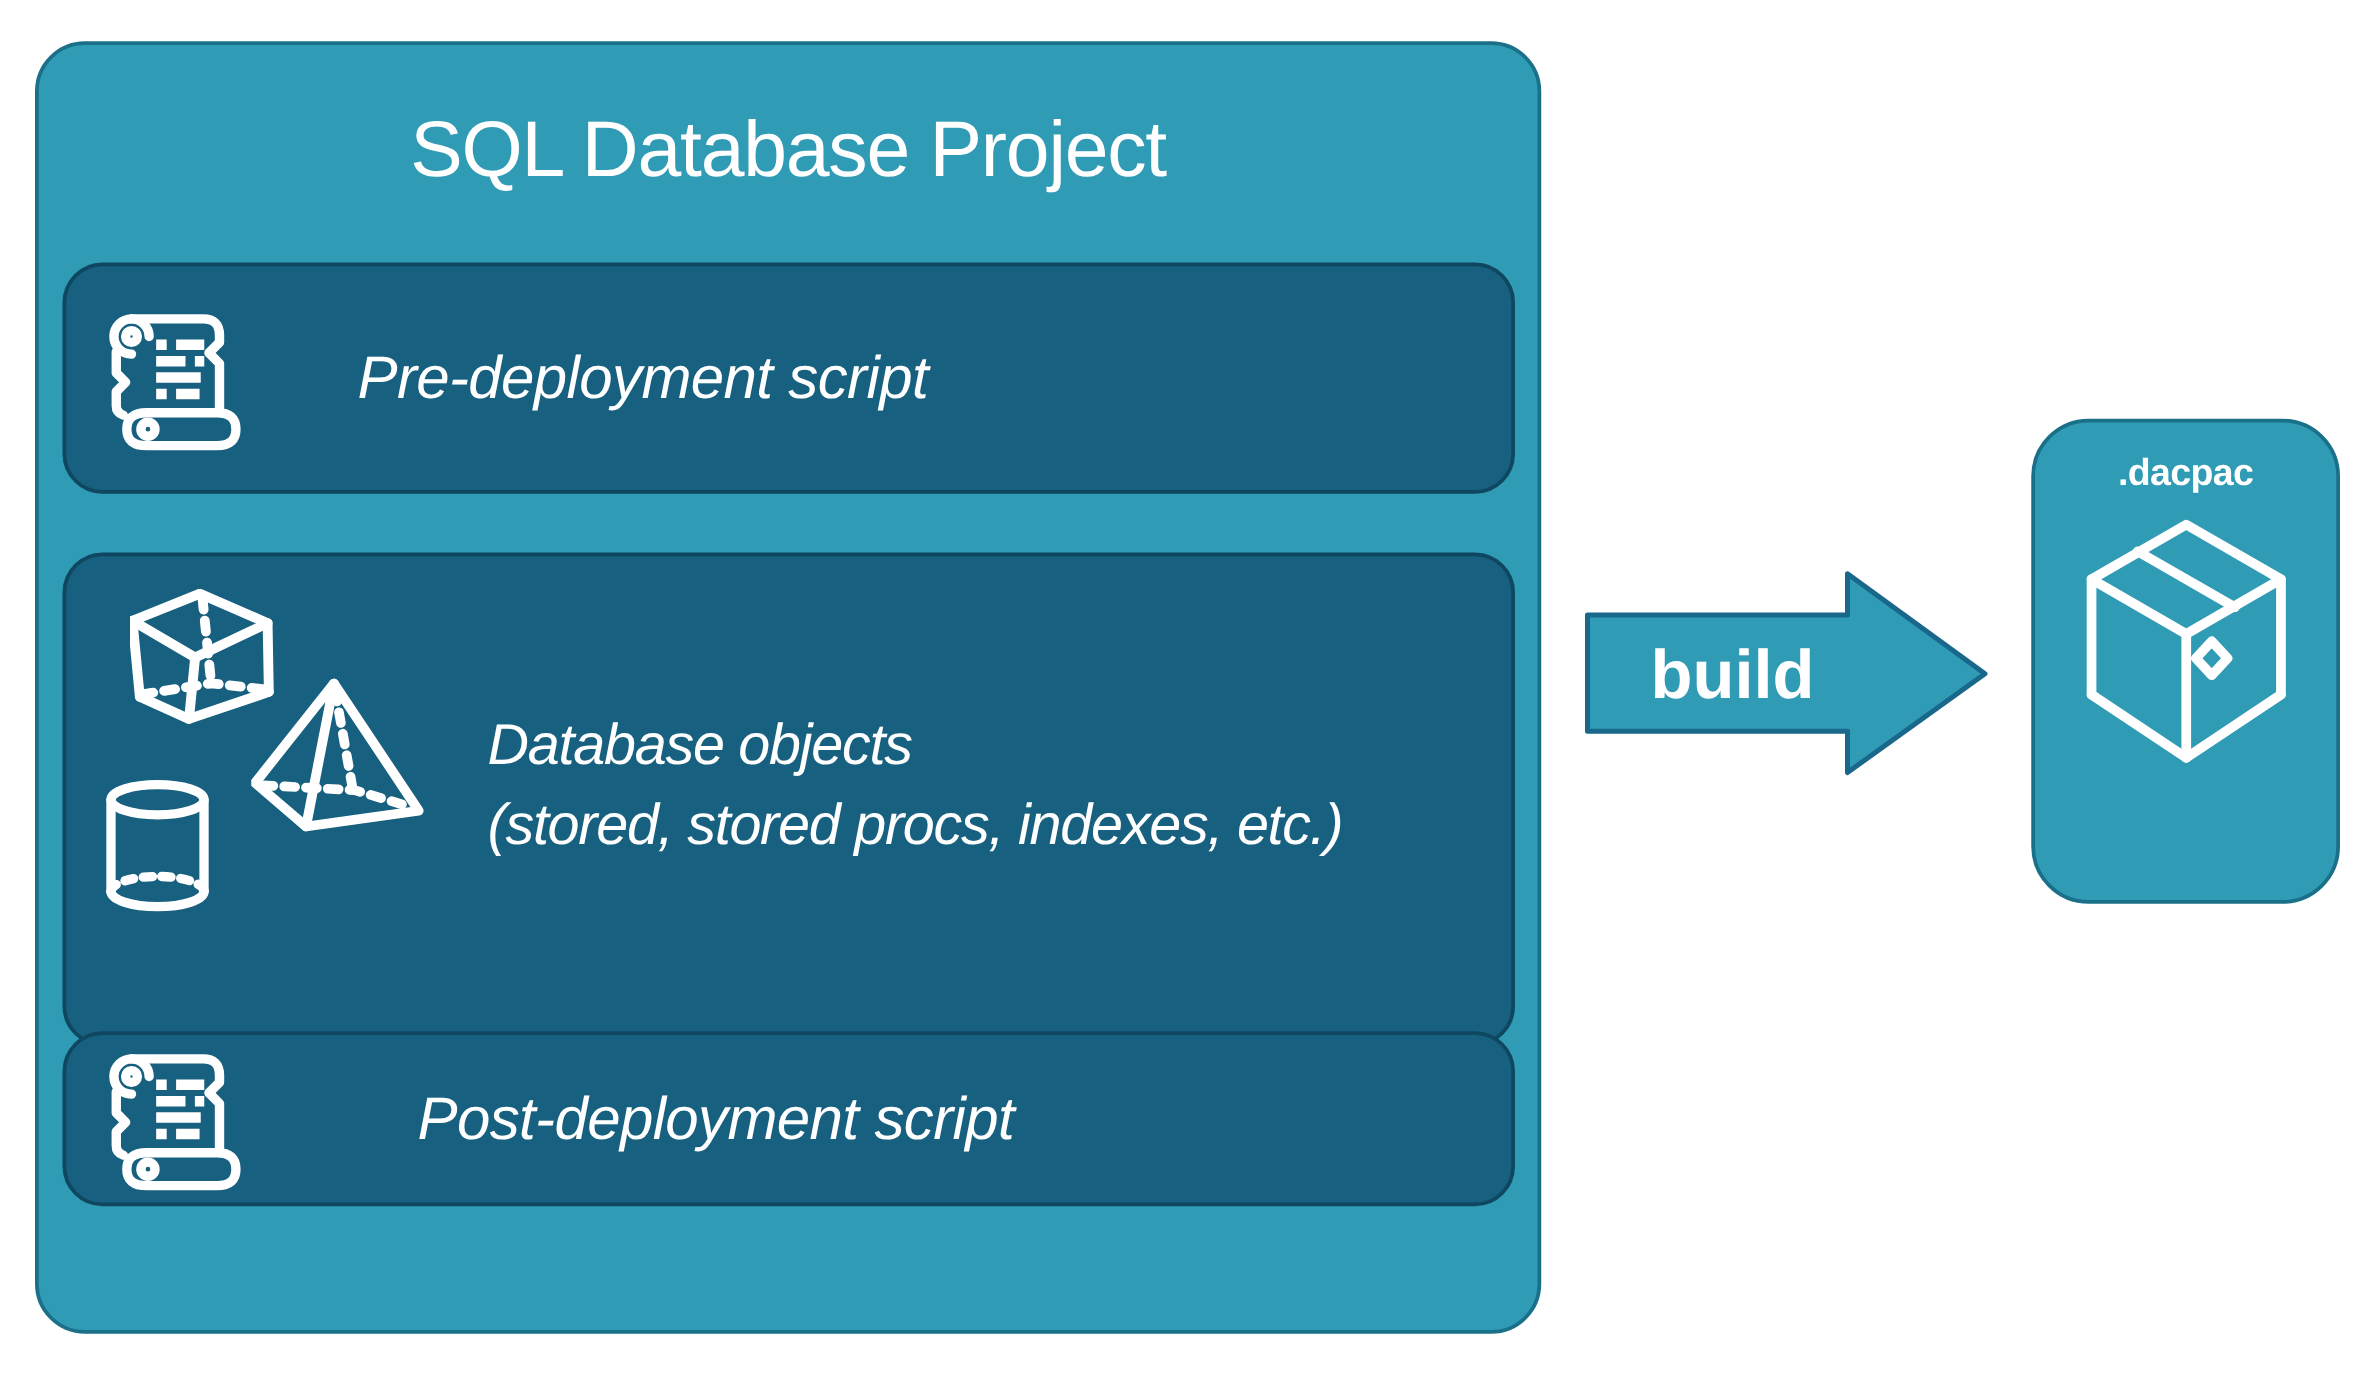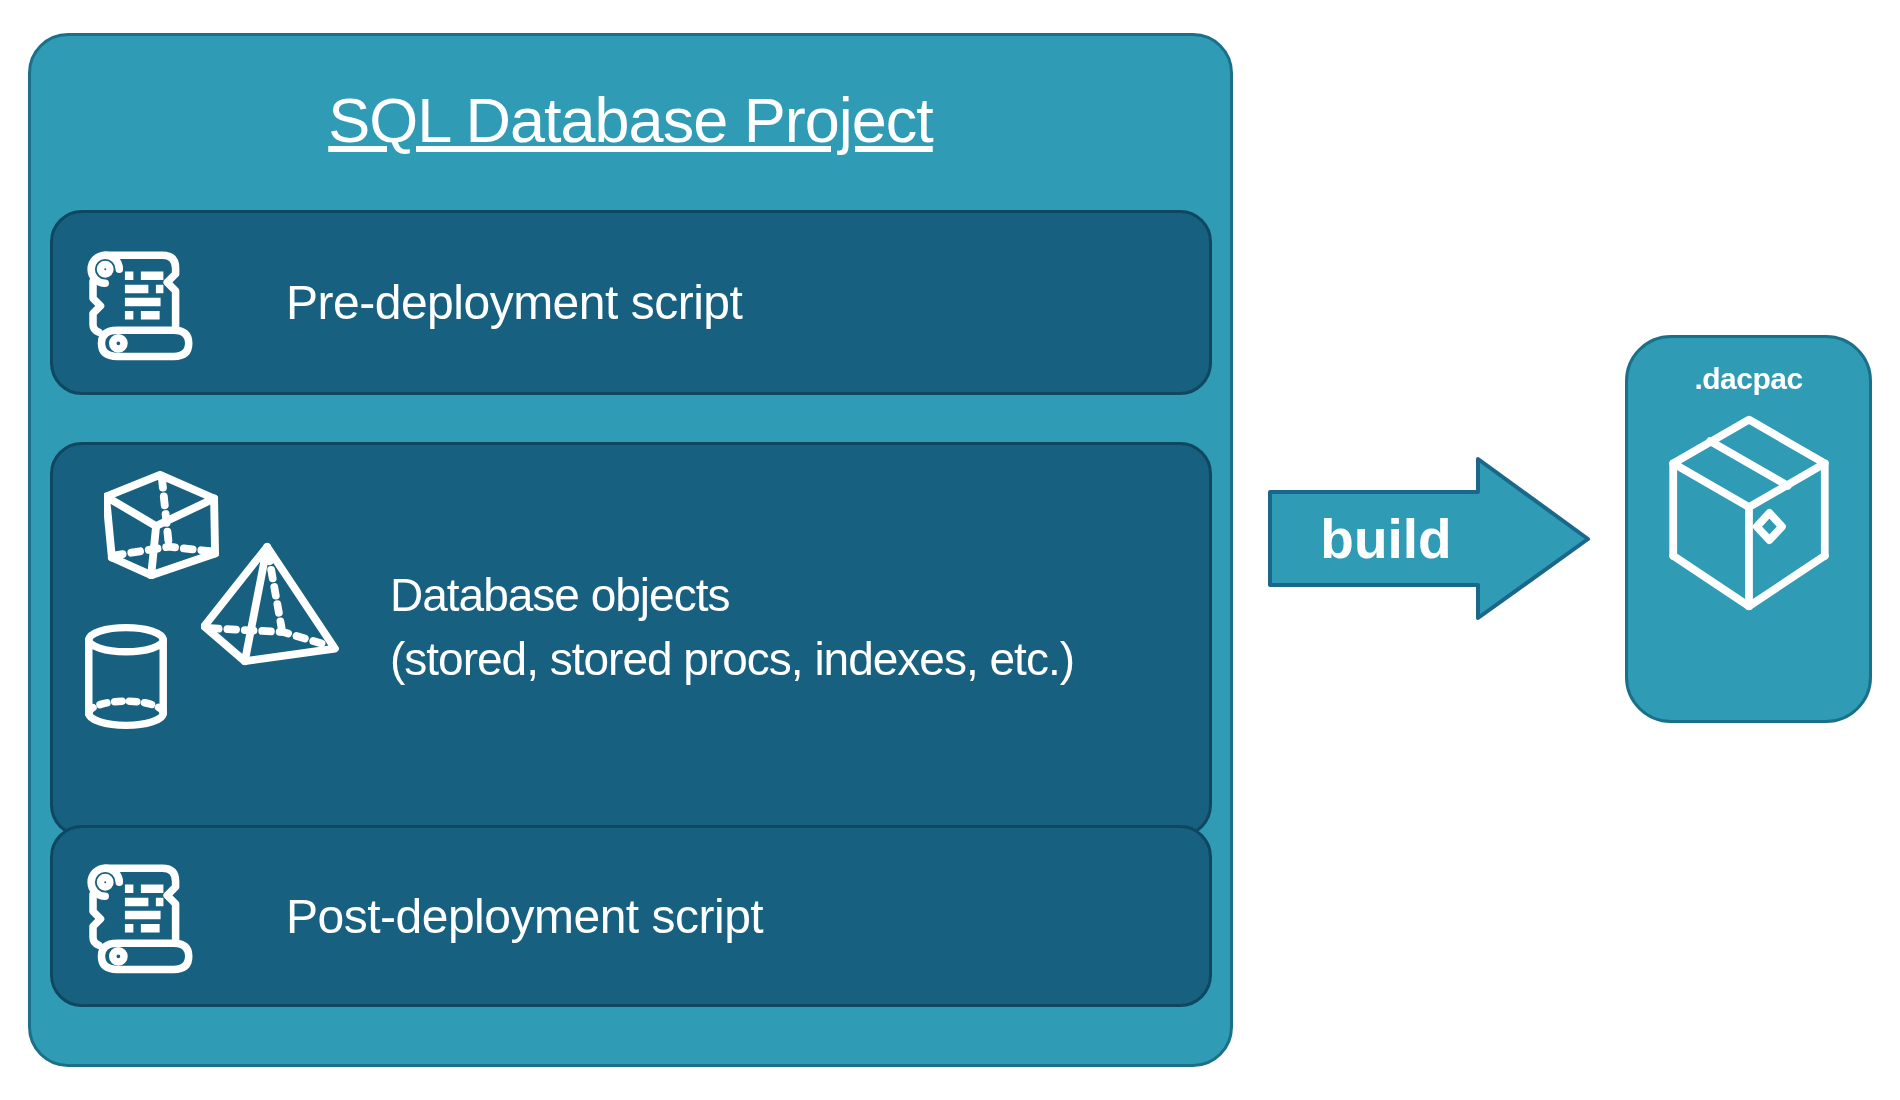--- a/index.html
+++ b/index.html
@@ -7,29 +7,29 @@
     position:relative;width:1900px;height:1100px;background:#ffffff;overflow:hidden;
     font-family:"Liberation Sans", sans-serif;color:#ffffff;
   }
   
   .project{
     position:absolute;left:28px;top:33px;width:1205px;height:1034px;
     background:#2F9BB5;border:3px solid #1B7089;border-radius:40px;box-sizing:border-box;
   }
   .project-title{
     position:absolute;left:0;top:48px;width:100%;text-align:center;
-    font-size:63px;letter-spacing:-1px;color:#ffffff;font-weight:400;text-decoration:underline;
+    font-size:63px;letter-spacing:-1px;color:#ffffff;font-weight:400;
   }
   .item{
     position:absolute;left:19px;width:1162px;box-sizing:border-box;
     background:#17607F;border:3px solid #0F4761;border-radius:32px;
-    display:flex;align-items:center;
+    display:flex;align-items:center;font-style:italic;
   }
   .item-1{top:174px;height:185px;padding-left:25px;}
-  .item-3{top:789px;height:182px;padding-left:25px;}
+  .item-3{top:789px;height:140px;padding-left:25px;gap:48px;}
   .item-2{top:406px;height:395px;}
   .item-label{
     font-size:48px;letter-spacing:-0.5px;color:#ffffff;margin-left:86px;white-space:nowrap;
   }
   .scroll-svg{width:122px;height:122px;flex:0 0 auto;}
   .obj-icon{position:absolute;}
   .cube-svg{left:51px;top:26px;width:116px;height:114px;}
   .pyramid-svg{left:148px;top:96px;width:140px;height:126px;}
   .cylinder-svg{left:26px;top:178px;width:94px;height:107px;}
   .obj-text{

